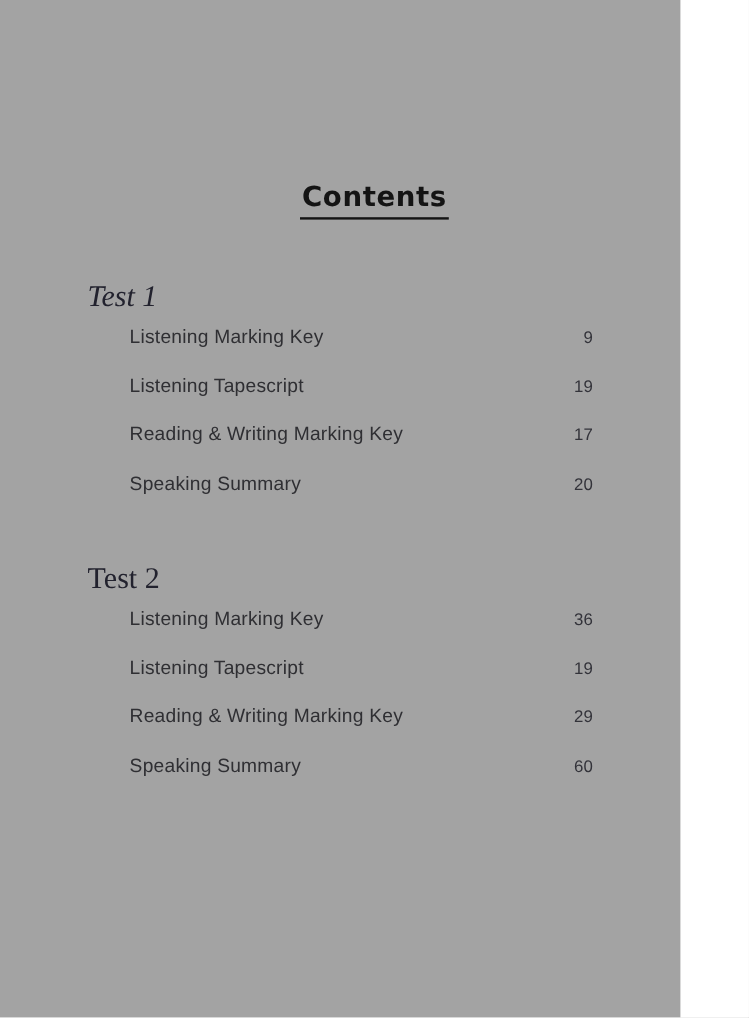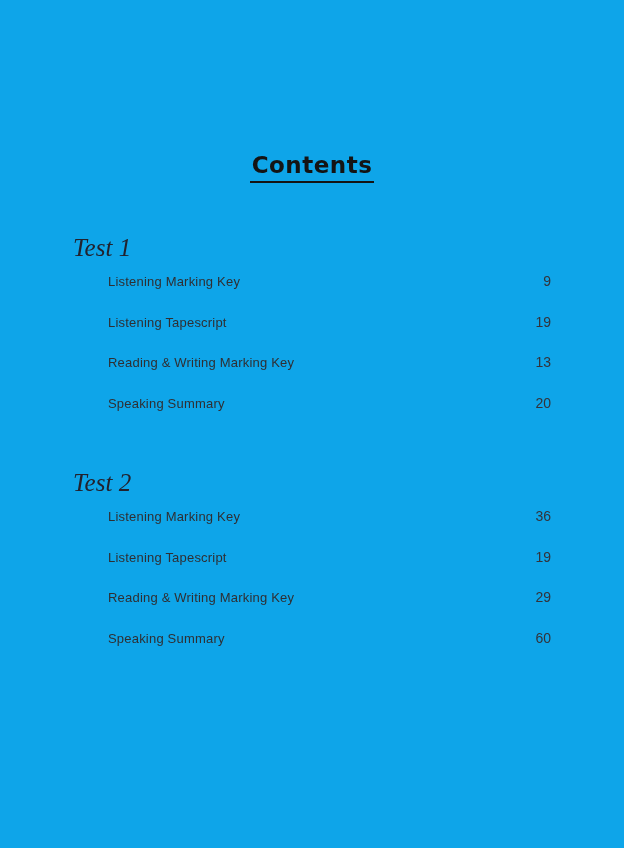--- a/index.html
+++ b/index.html
@@ -2,23 +2,23 @@
 <html><head>
 <meta charset="utf-8">
 <style>
   html, body {
     margin: 0;
     padding: 0;
     background: #ffffff;
   }
   .page {
     position: relative;
-    width: 624px;
+    width: 567px;
     height: 848px;
-    background: #0ea5e9;
+    background: #a3a3a3;
     overflow: hidden;
     font-family: "Liberation Sans", sans-serif;
   }
   .title-wrap {
     position: absolute;
     top: 152px;
     left: 0;
     width: 624px;
     display: flex;
     justify-content: center;
@@ -36,37 +36,37 @@
     position: absolute;
     left: 73px;
     font-family: "Liberation Serif", serif;
     font-weight: 400;
     font-size: 25px;
     line-height: 25px;
     color: #22222e;
     margin: 0;
   }
   .heading-test1 { top: 235px; font-style: italic; }
-  .heading-test2 { top: 470px; font-style: italic; }
+  .heading-test2 { top: 470px; }
   .toc-rows {
     position: absolute;
     left: 108px;
     right: 73px;
   }
   .rows-test1 { top: 273px; }
   .rows-test2 { top: 508px; }
   .toc-row {
     display: flex;
     justify-content: space-between;
     align-items: baseline;
     height: 17px;
     margin-bottom: 23.5px;
   }
   .toc-label {
-    font-size: 13px;
+    font-size: 16px;
     color: #2f2f33;
     letter-spacing: 0.2px;
   }
   .toc-page {
     font-size: 14px;
     color: #33333a;
   }
 </style>
 </head>
 <body>
@@ -83,21 +83,21 @@
     <div class="toc-row">
       <span class="toc-label">Listening Marking Key</span>
       <span class="toc-page">9</span>
     </div>
     <div class="toc-row">
       <span class="toc-label">Listening Tapescript</span>
       <span class="toc-page">19</span>
     </div>
     <div class="toc-row">
       <span class="toc-label">Reading &amp; Writing Marking Key</span>
-      <span class="toc-page">13</span>
+      <span class="toc-page">17</span>
     </div>
     <div class="toc-row">
       <span class="toc-label">Speaking Summary</span>
       <span class="toc-page">20</span>
     </div>
   </div>
 
   <h2 class="section-heading heading-test2">Test 2</h2>
 
   <div class="toc-rows rows-test2">

